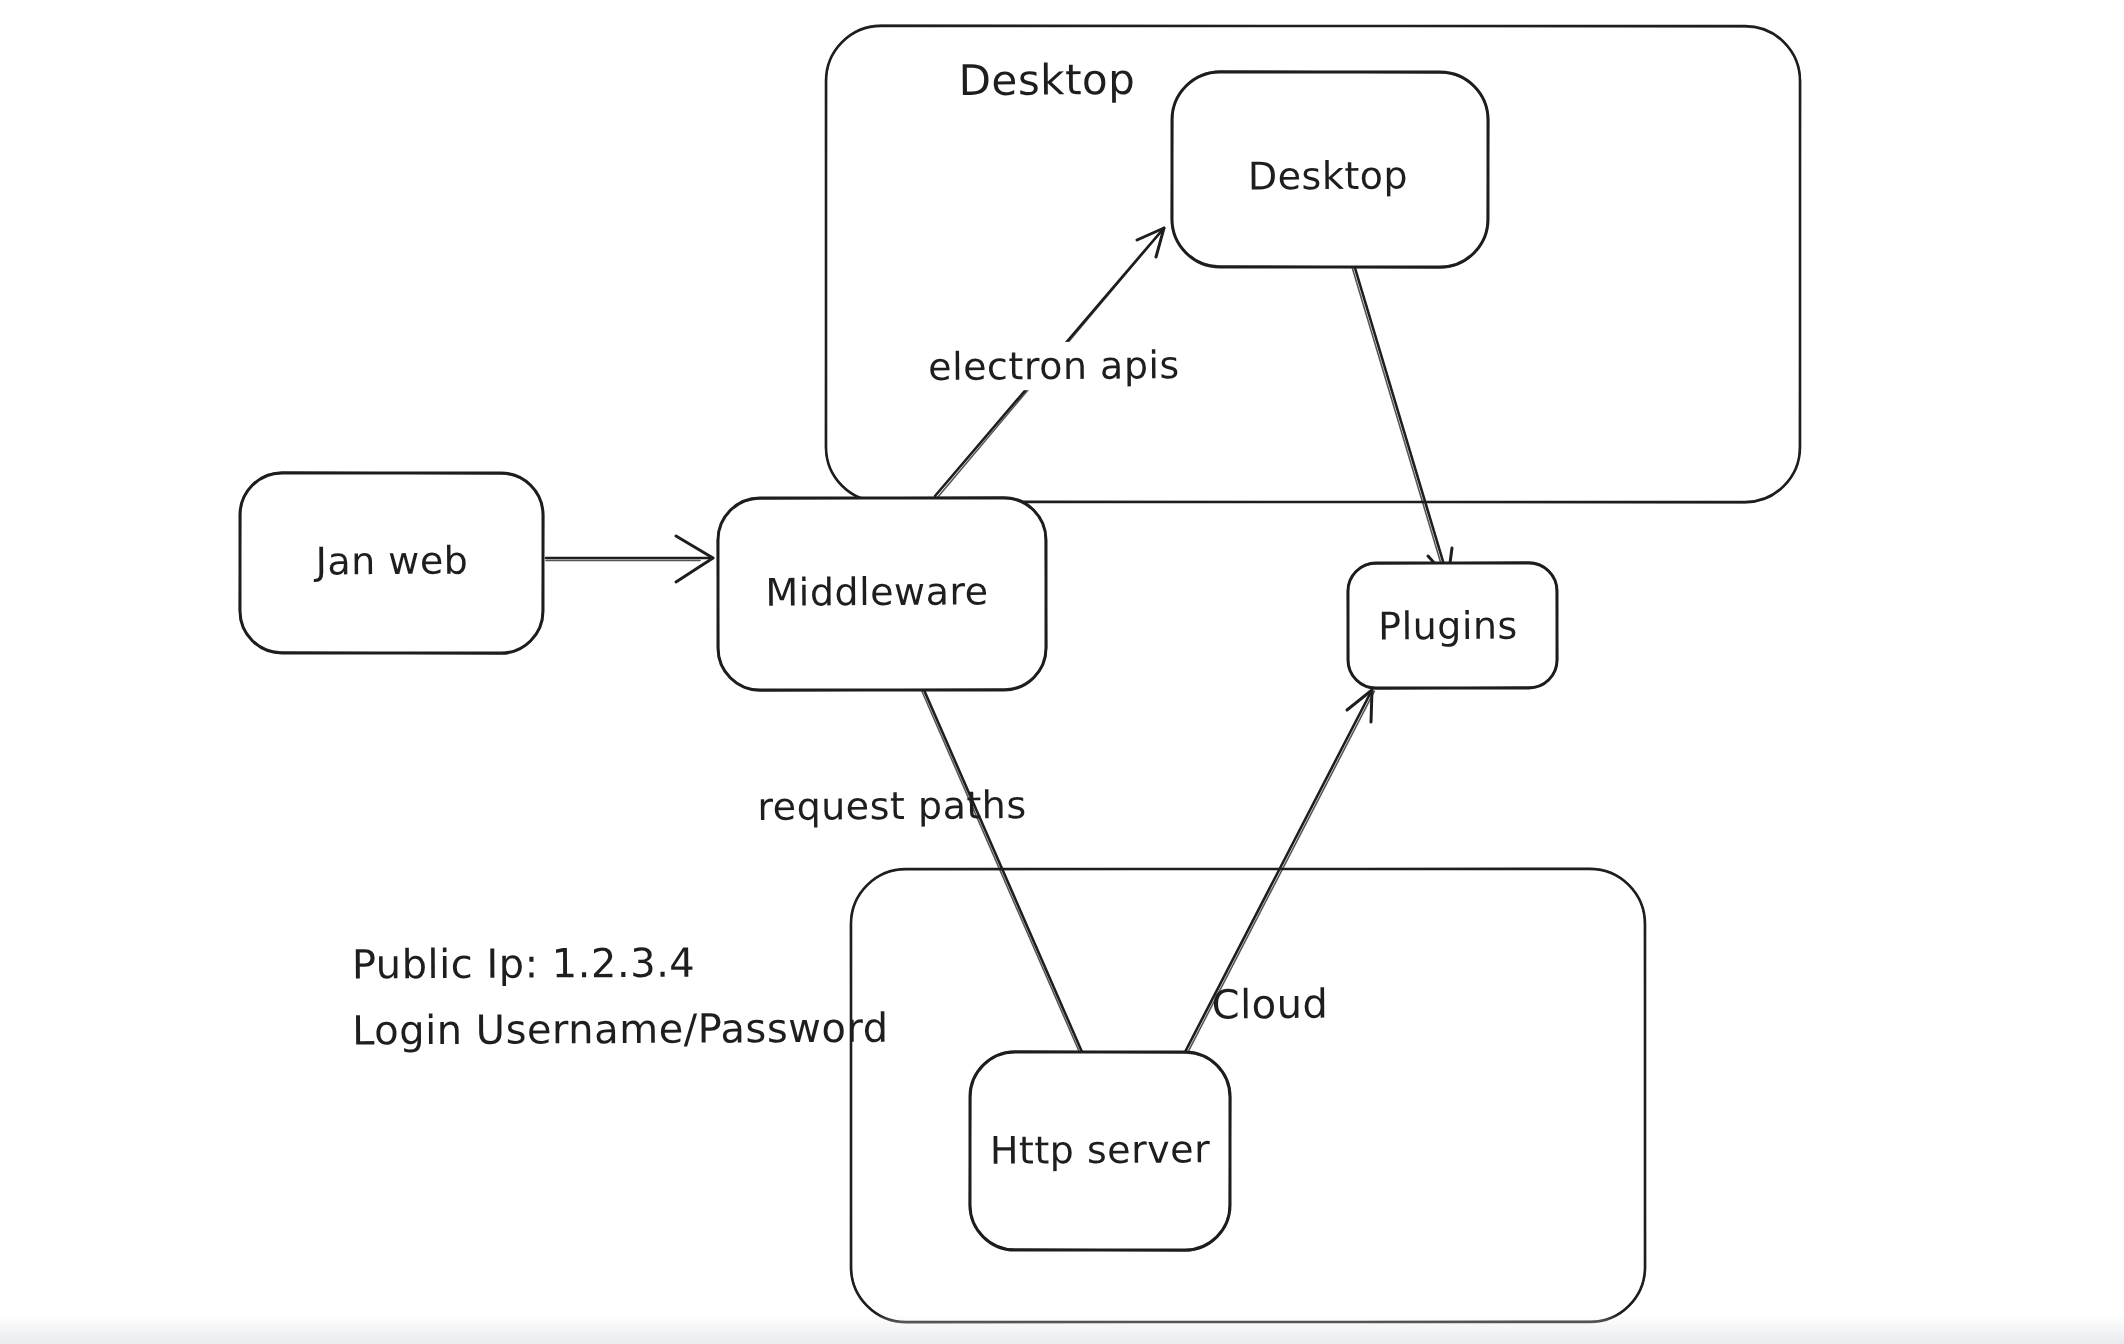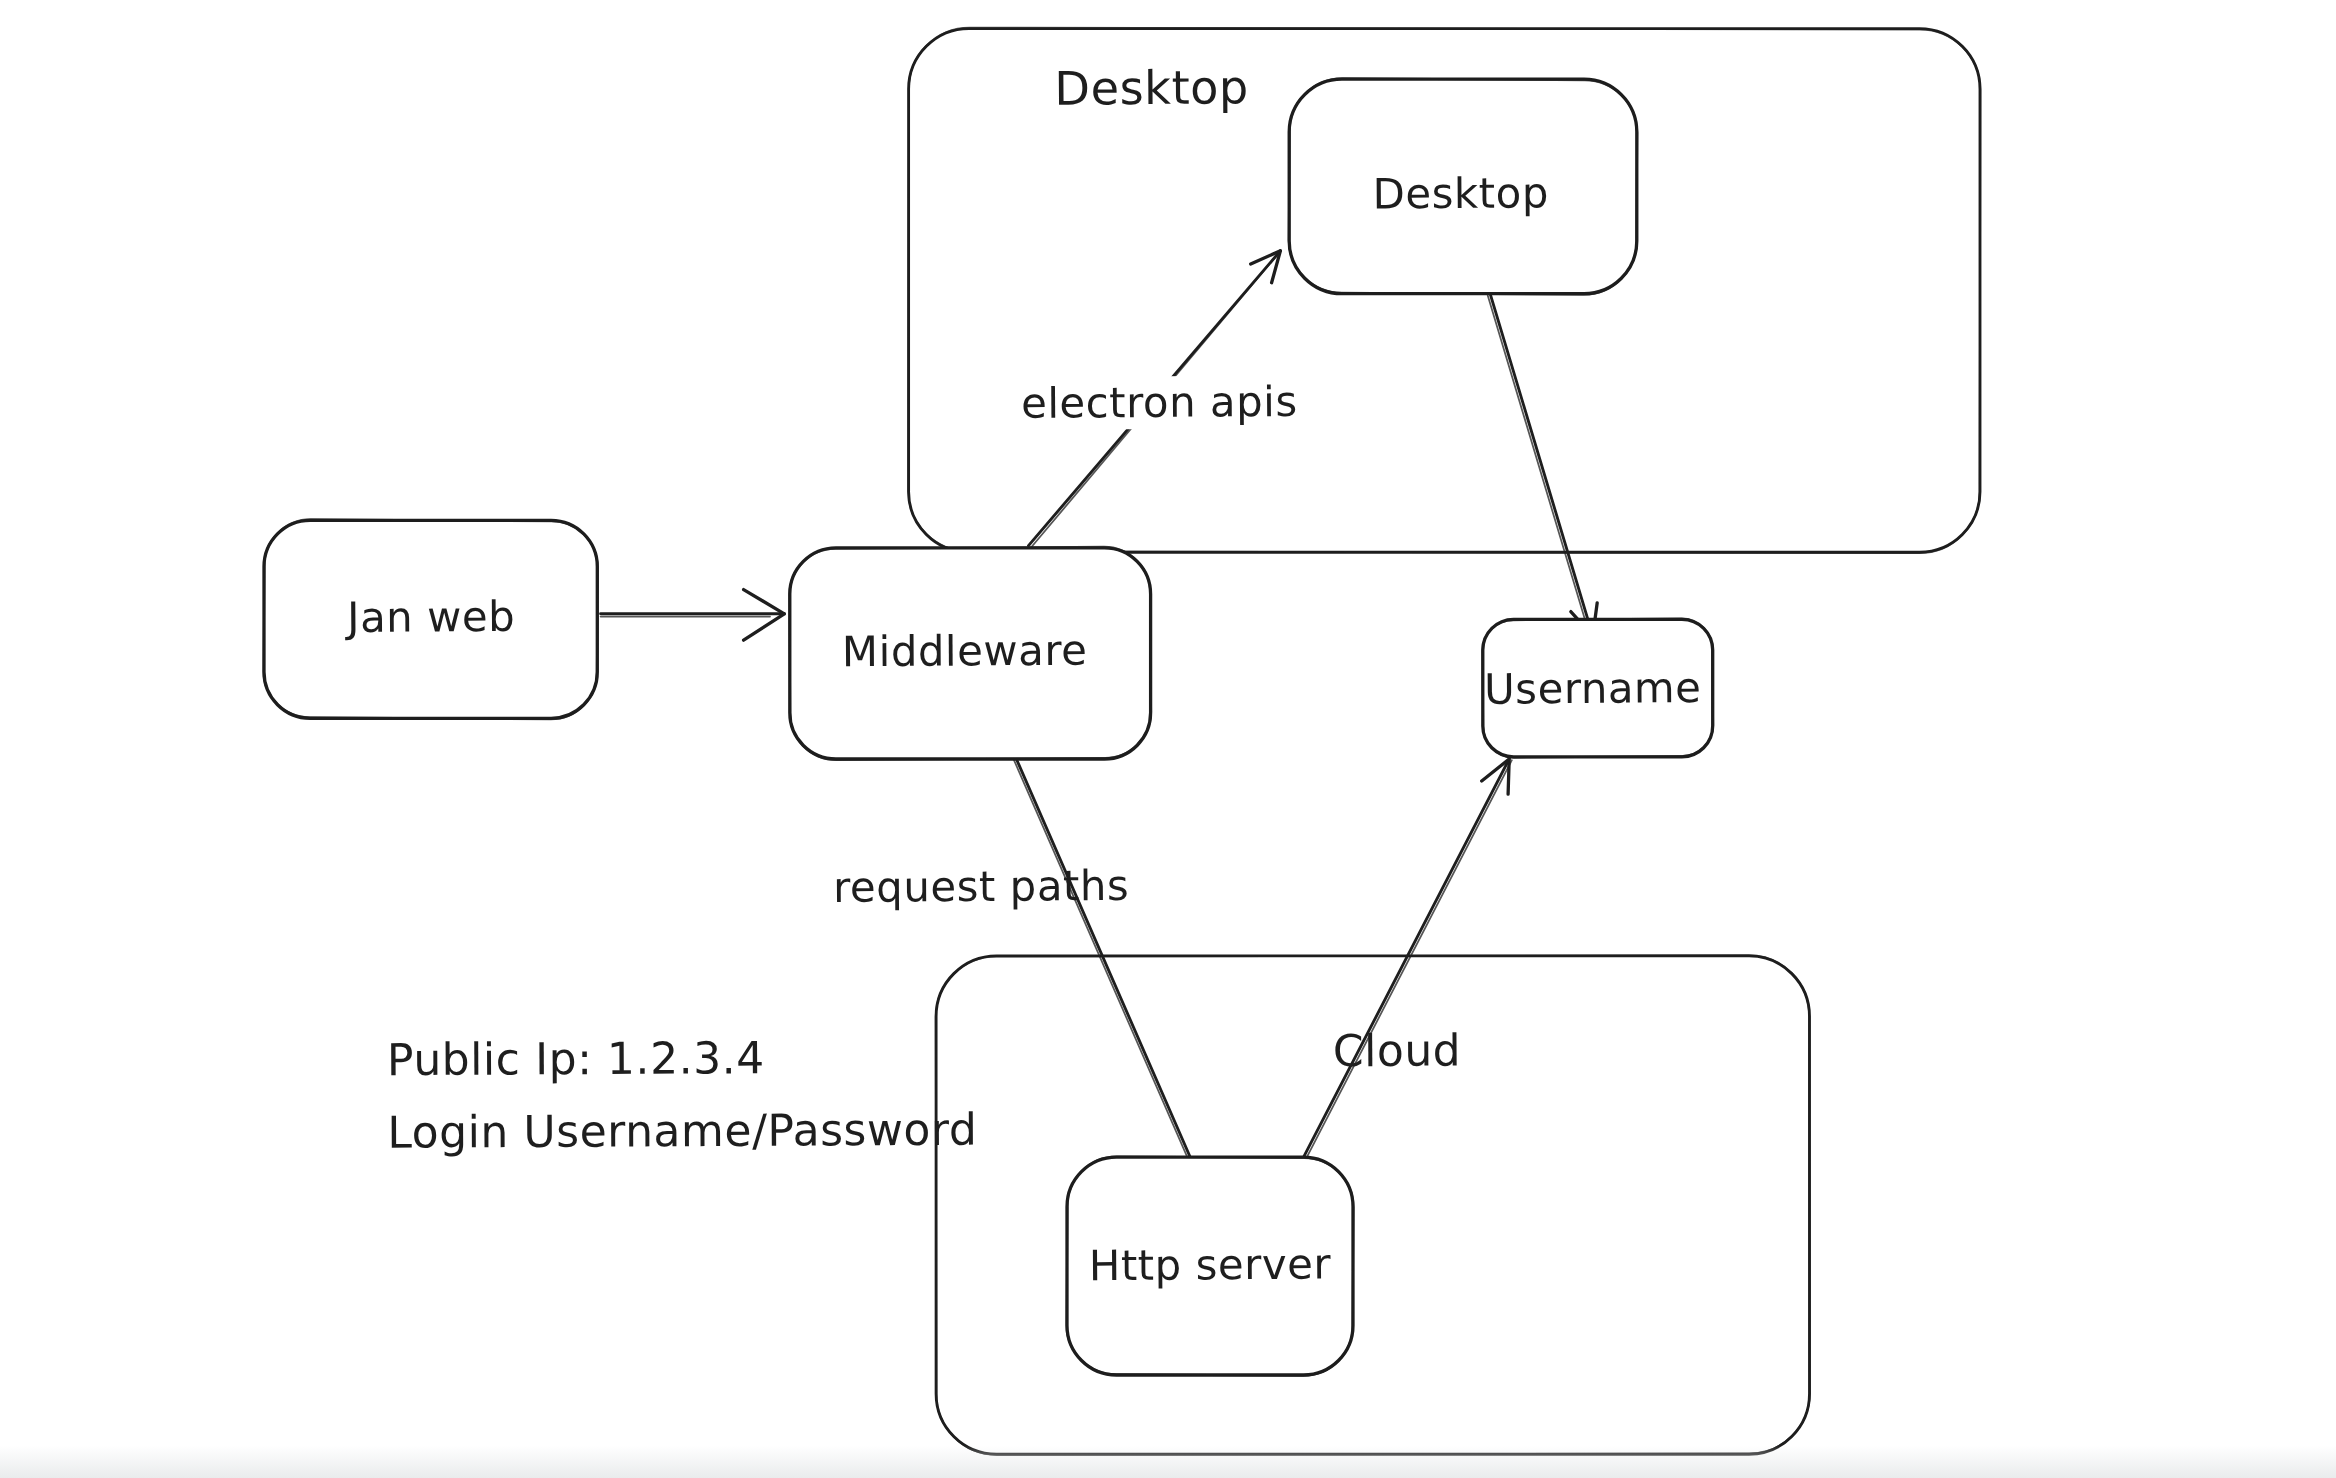--- a/index.html
+++ b/index.html
@@ -111,29 +111,29 @@
     </g>
 
     <g>
       <rect class="sketch box" x="970" y="1052" width="260" height="198" rx="45"></rect>
       <rect class="sketch box2" x="970" y="1052" width="260" height="198" rx="45" transform="rotate(0.5 1100 1151)"></rect>
     </g>
   </svg>
 
   <div class="lbl lbl-frame" style="left:1047px;top:80px;">Desktop</div>
 
-  <div class="lbl lbl-frame" style="left:1270px;top:956px;font-size:40px;">Cloud</div>
+  <div class="lbl lbl-frame" style="left:1270px;top:1004px;font-size:40px;">Cloud</div>
 
   <div class="lbl" style="left:392px;top:561px;">Jan web</div>
 
   <div class="lbl" style="left:877px;top:592px;">Middleware</div>
 
   <div class="lbl" style="left:1328px;top:176px;">Desktop</div>
 
-  <div class="lbl" style="left:1448px;top:626px;">Username</div>
+  <div class="lbl" style="left:1448px;top:626px;">Plugins</div>
 
   <div class="lbl" style="left:1100px;top:1150px;">Http server</div>
 
   <div class="lbl lbl-edge-bg" style="left:1054px;top:366px;">electron apis</div>
 
   <div class="lbl" style="left:892px;top:806px;">request paths</div>
 
   <div id="notes">
     <div>Public Ip: 1.2.3.4</div>
     <div>Login Username/Password</div>

